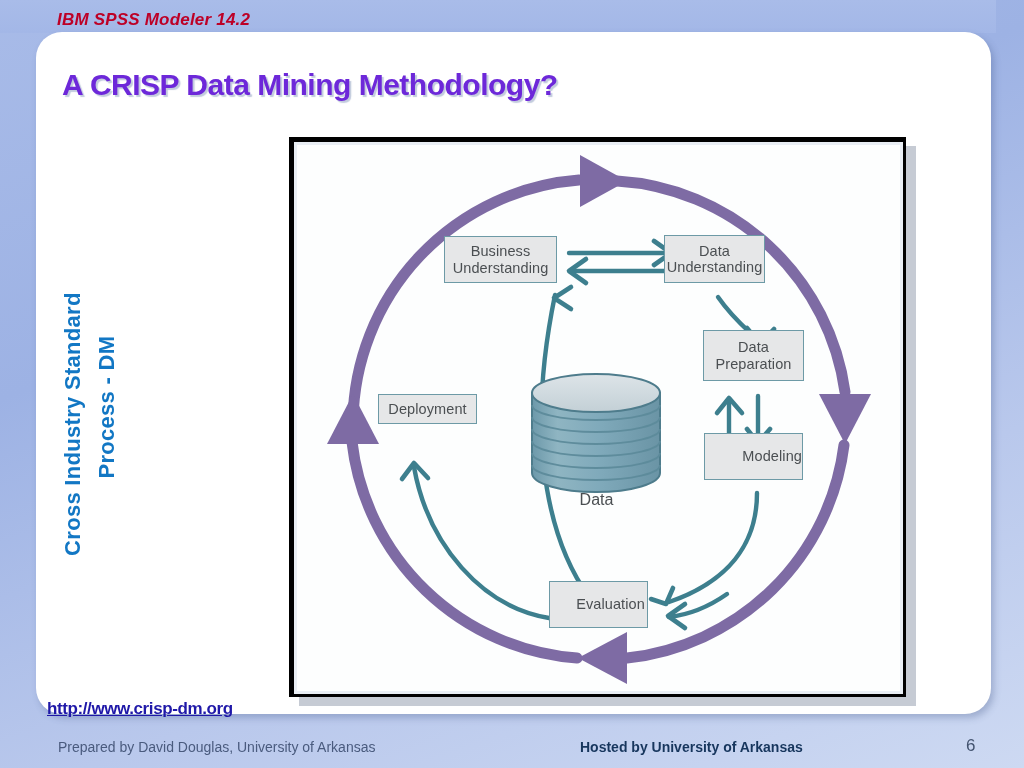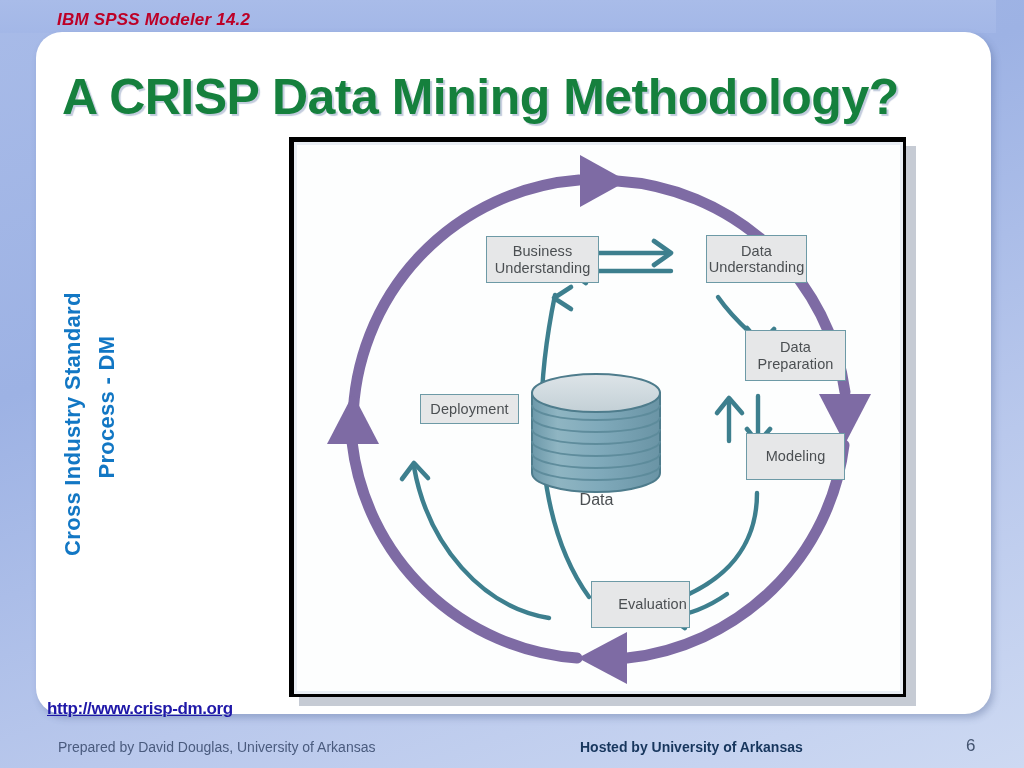--- a/index.html
+++ b/index.html
@@ -45,23 +45,23 @@
     background: #ffffff;
     border-radius: 26px 26px 26px 26px;
     box-shadow: 3px 4px 7px rgba(60,80,130,0.30);
   }
 
   
   #slide-title {
     position: absolute;
     left: 62px;
     top: 68px;
-    font-size: 50px;
-    font-weight: bold;
-    color: #15803d;
+    font-size: 30px;
+    font-weight: bold;
+    color: #6d28d9;
     letter-spacing: -0.5px;
     white-space: nowrap;
     text-shadow: 2px 2px 1px rgba(120,140,180,0.45);
   }
 
   
   #side-caption {
     position: absolute;
     left: -120px;
     top: 390px;
@@ -152,28 +152,27 @@
     background: #e6e7e8;
     border: 1.6px solid #6d9aa6;
     color: #4b4f52;
     font-size: 14.5px;
     line-height: 1.12;
     text-align: center;
     display: flex;
     align-items: center;
     justify-content: center;
     letter-spacing: 0.1px;
-    margin-left: 42px;
   }
   .phase-box span { display: block; }
 
   #box-business    { left: 444px; top: 236px; width: 113px; height: 47px; }
   #box-dataunder   { left: 664px; top: 235px; width: 101px; height: 48px; }
   #box-dataprep    { left: 703px; top: 330px; width: 101px; height: 51px; }
-  #box-modeling    { left: 704px; top: 433px; width: 99px;  height: 47px; }
+  #box-modeling    { left: 704px; top: 433px; width: 99px;  height: 47px; justify-content: flex-end; }
   #box-deployment  { left: 378px; top: 394px; width: 99px;  height: 30px; }
   #box-evaluation  { left: 549px; top: 581px; width: 99px;  height: 47px; padding-left: 24px; }
 
   
   #data-cylinder { position: absolute; left: 528px; top: 372px; }
   #data-label {
     position: absolute;
     left: 528px; top: 491px;
     width: 137px;
     text-align: center;

